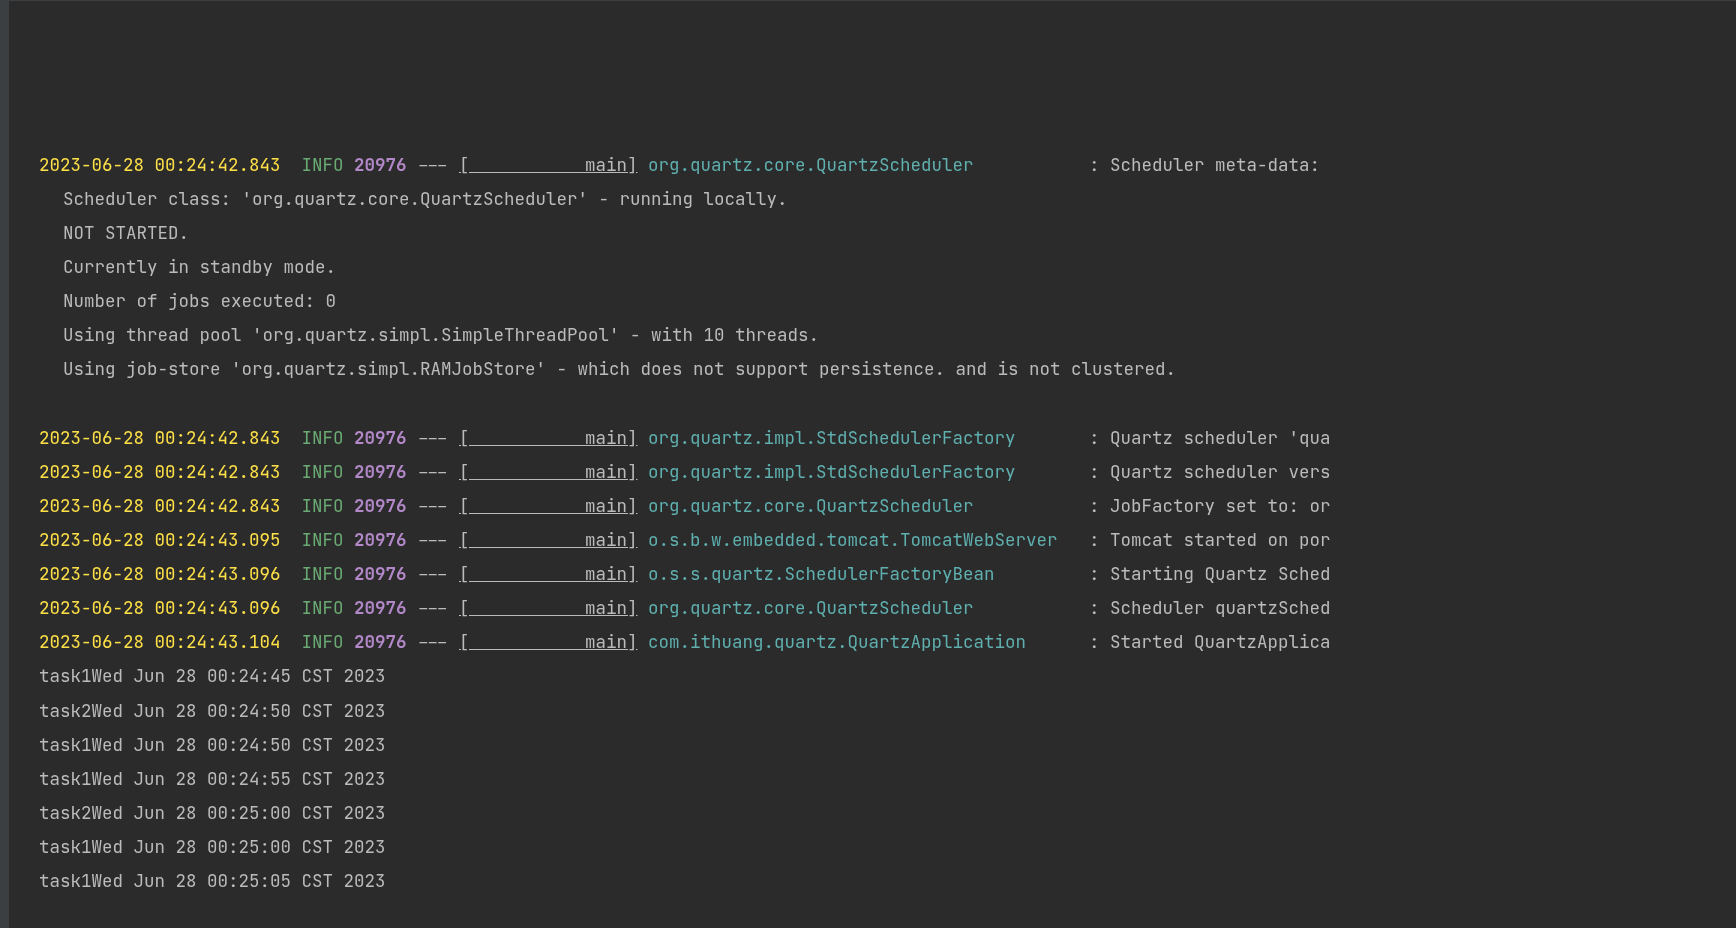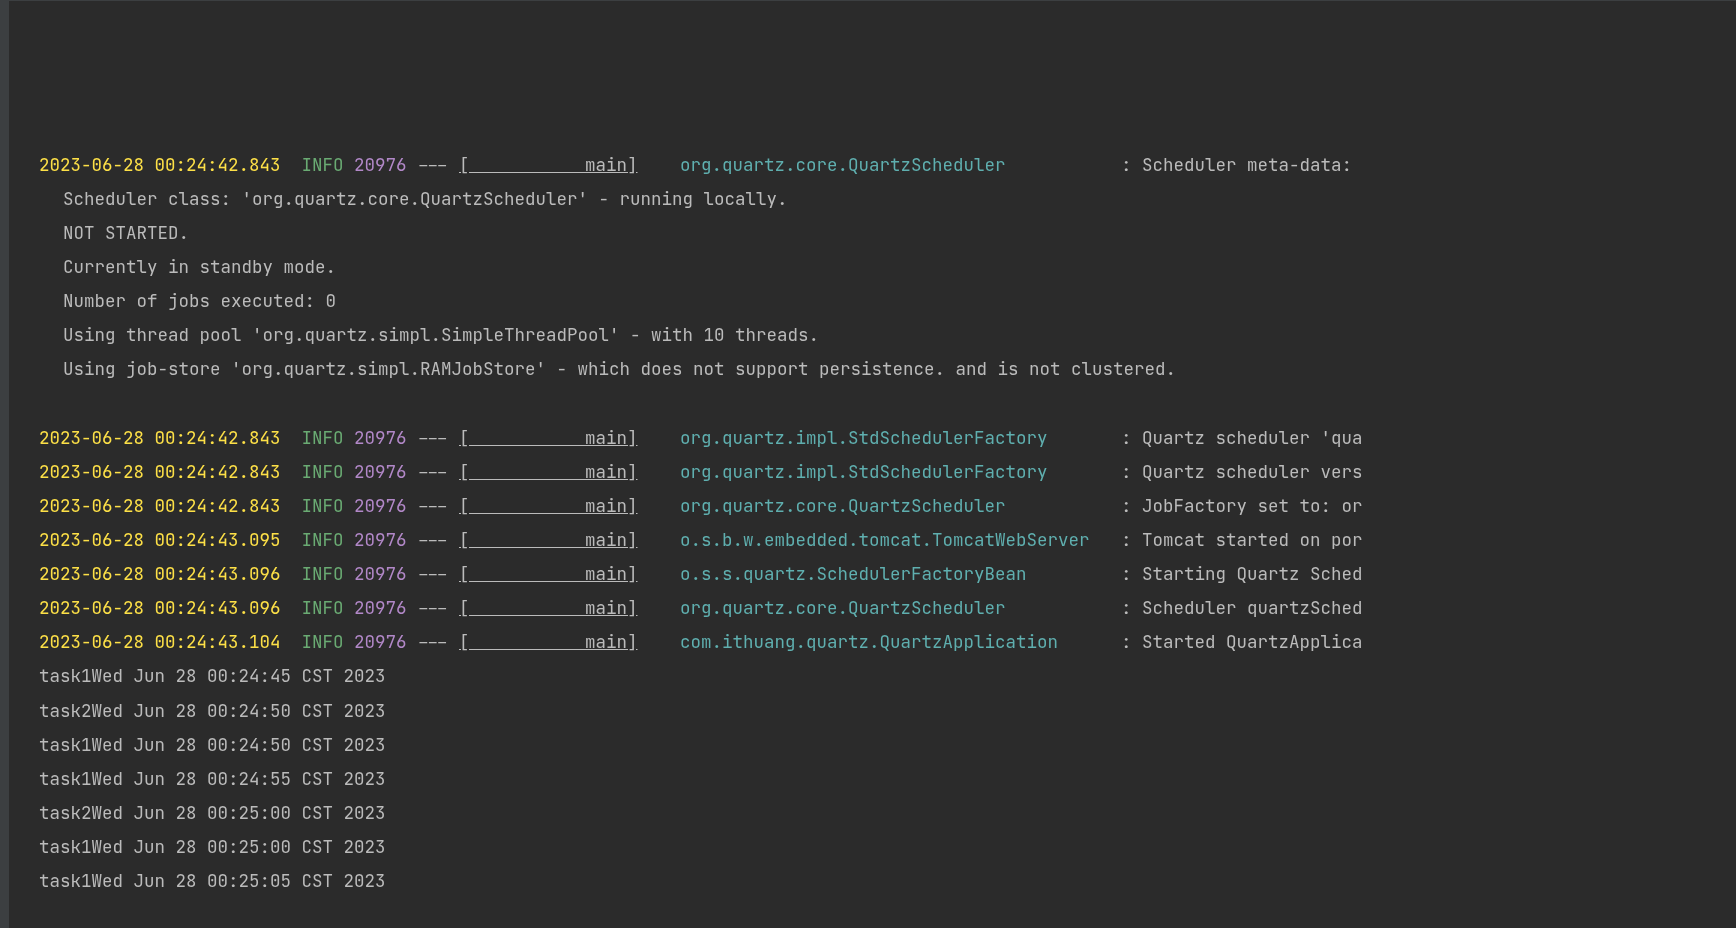--- a/index.html
+++ b/index.html
@@ -26,31 +26,31 @@
     }
     .timestamp {
       color: #fde047;
     }
     .level-info {
       color: #6aab73;
       text-align: center;
     }
     .pid {
       color: #b288c8;
+      font-weight: bold;
     }
     .dashes {
       color: #bbbbbb;
     }
     .thread {
       color: #bbbbbb;
       text-decoration: underline;
     }
     .logger {
       color: #5fafaf;
-      margin-left: 32px;
     }
     .msg {
       color: #bbbbbb;
     }
     .plain {
       color: #bbbbbb;
       margin-top: 14px;
     }
     .indent {
       padding-left: 24px;

